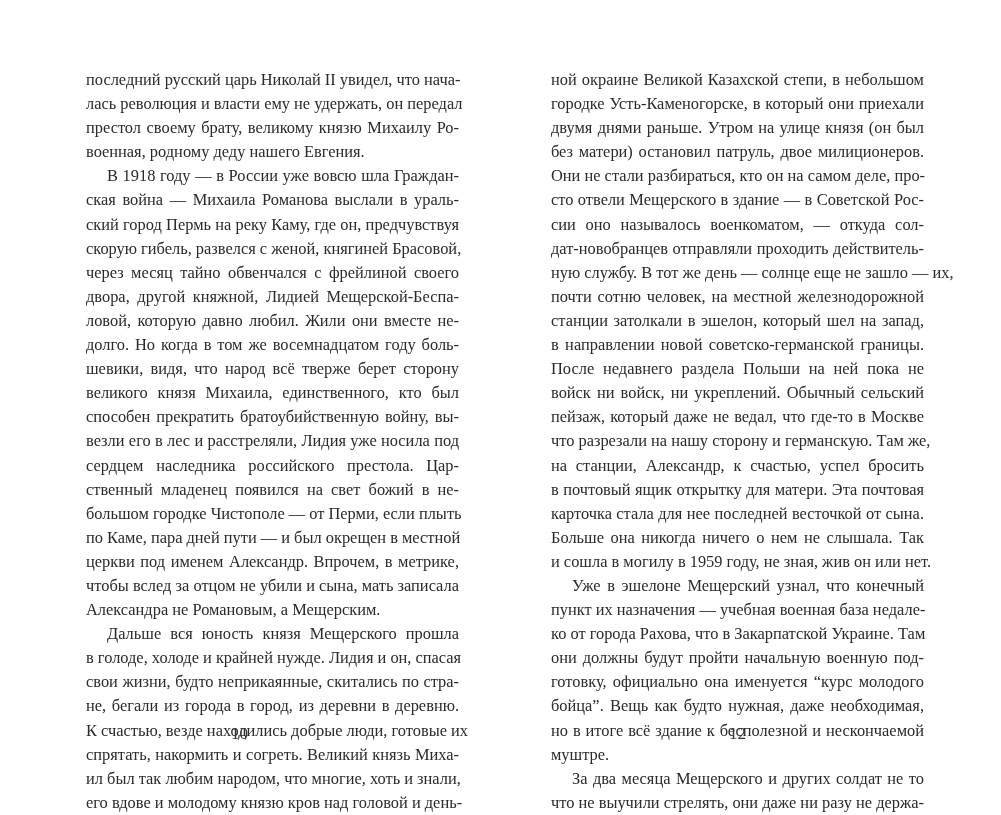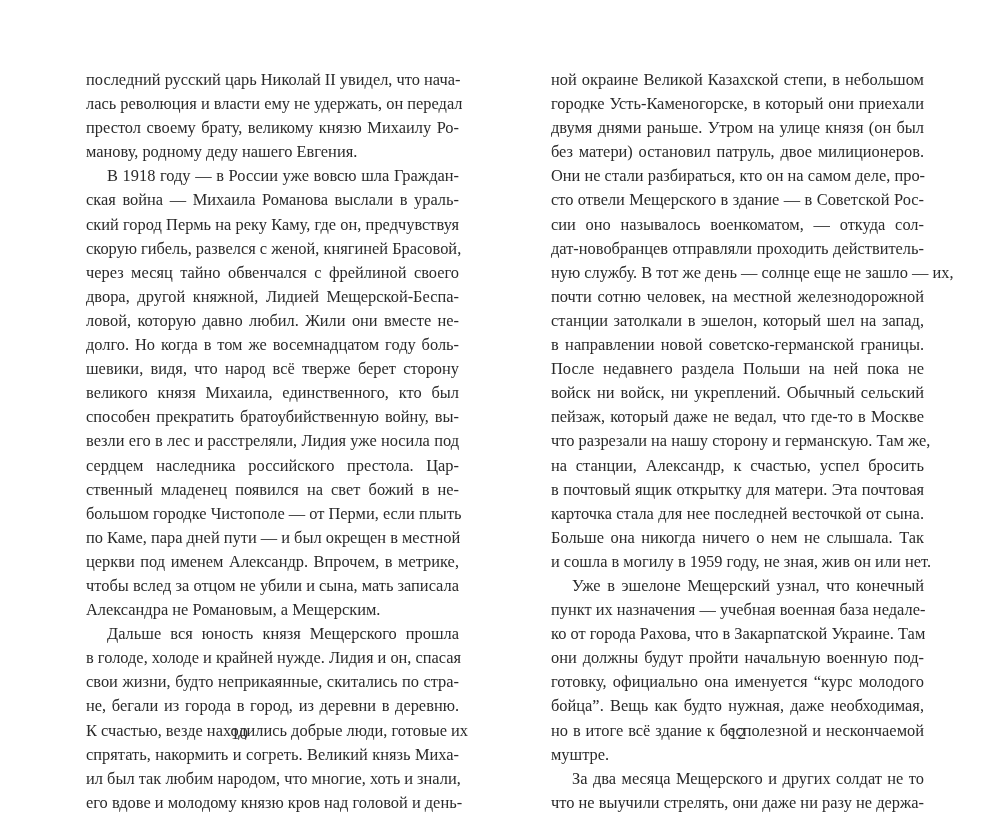--- a/index.html
+++ b/index.html
@@ -32,21 +32,21 @@
 </style>
 </head>
 <body>
 
 <div class="spread">
   <div class="page left">
     <div class="column" id="left-col">
         <span class="line">последний русский царь Николай II увидел, что нача-</span>
         <span class="line">лась революция и власти ему не удержать, он передал</span>
         <span class="line">престол своему брату, великому князю Михаилу Ро-</span>
-        <span class="line last">манову, родному деду нашего Евгения.</span>
+        <span class="line last">военная, родному деду нашего Евгения.</span>
         <span class="line indent">В 1918 году — в России уже вовсю шла Граждан-</span>
         <span class="line">ская война — Михаила Романова выслали в ураль-</span>
         <span class="line">ский город Пермь на реку Каму, где он, предчувствуя</span>
         <span class="line">скорую гибель, развелся с женой, княгиней Брасовой,</span>
         <span class="line">через месяц тайно обвенчался с фрейлиной своего</span>
         <span class="line">двора, другой княжной, Лидией Мещерской-Беспа-</span>
         <span class="line">ловой, которую давно любил. Жили они вместе не-</span>
         <span class="line">долго. Но когда в том же восемнадцатом году боль-</span>
         <span class="line">шевики, видя, что народ всё тверже берет сторону</span>
         <span class="line">великого князя Михаила, единственного, кто был</span>

